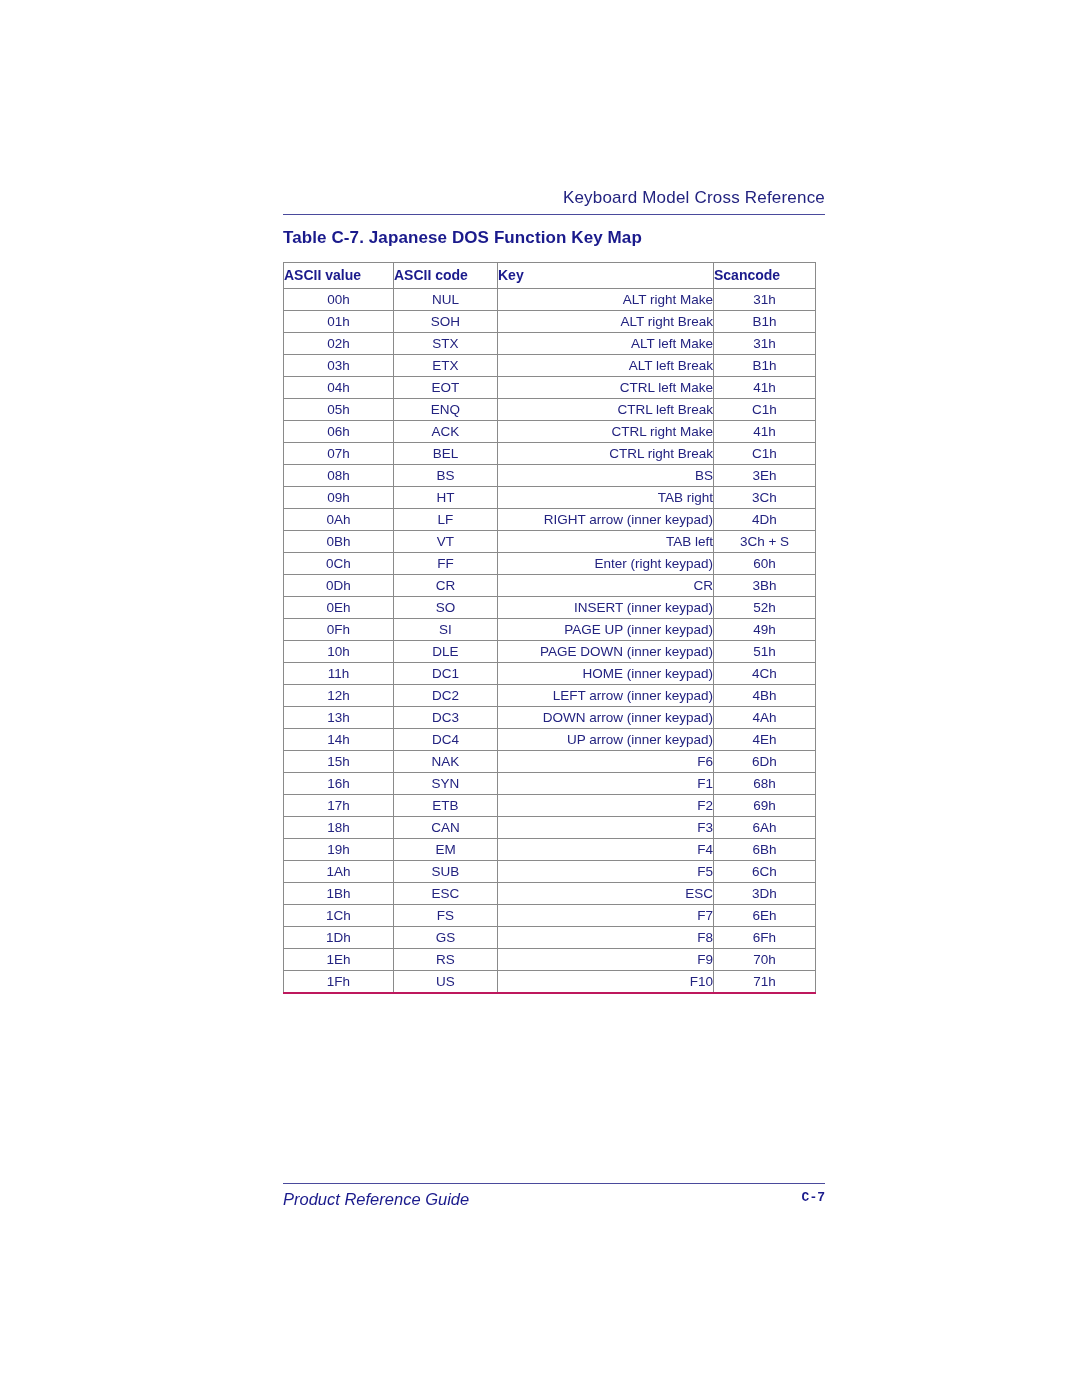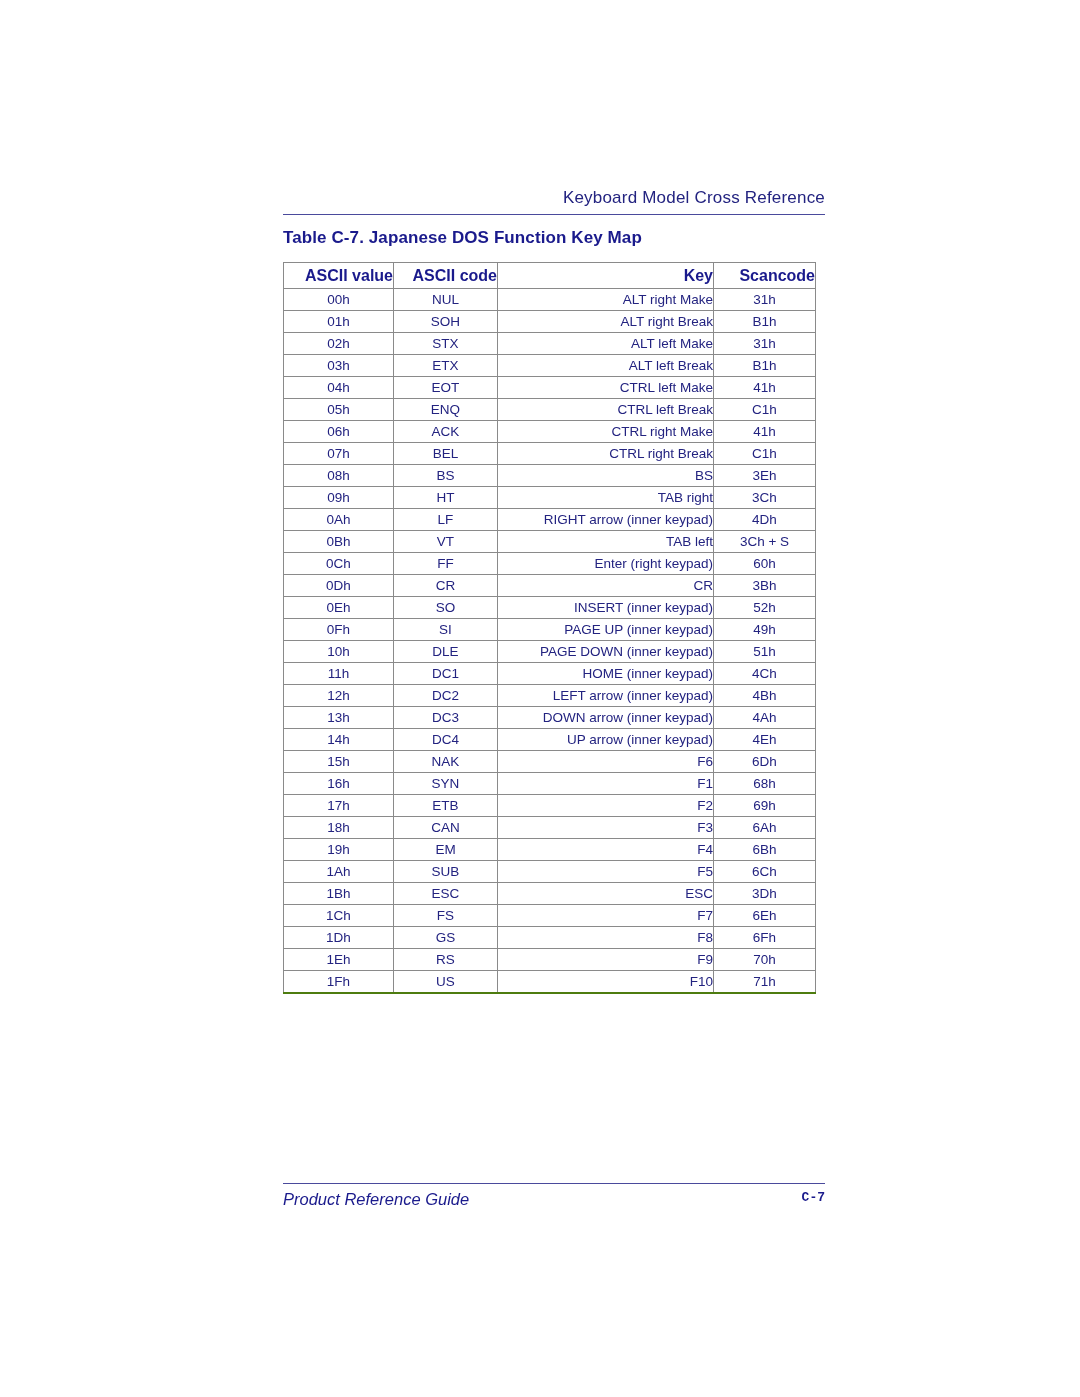--- a/index.html
+++ b/index.html
@@ -76,35 +76,35 @@
     border: 1px solid #8a8a8a;
     height: 21px;
     padding: 0;
     line-height: 21px;
     vertical-align: middle;
     white-space: nowrap;
     overflow: hidden;
   }
   .keymap-table thead th {
     font-weight: bold;
-    font-size: 16px;
-    text-align: right;
+    font-size: 14px;
+    text-align: left;
     height: 25px;
     line-height: 25px;
     color: #1a1a8c;
   }
   .keymap-table td.col-center {
     text-align: center;
   }
   .keymap-table td.col-key {
     text-align: right;
     padding-left: 3px;
   }
   .keymap-table tbody tr:last-child td {
-    border-bottom: 2px solid #4d7c0f;
+    border-bottom: 2px solid #be185d;
   }
 
   
   .footer-rule {
     position: absolute;
     left: 283px;
     top: 1183px;
     width: 542px;
     height: 1px;
     background: #4a4a9c;

